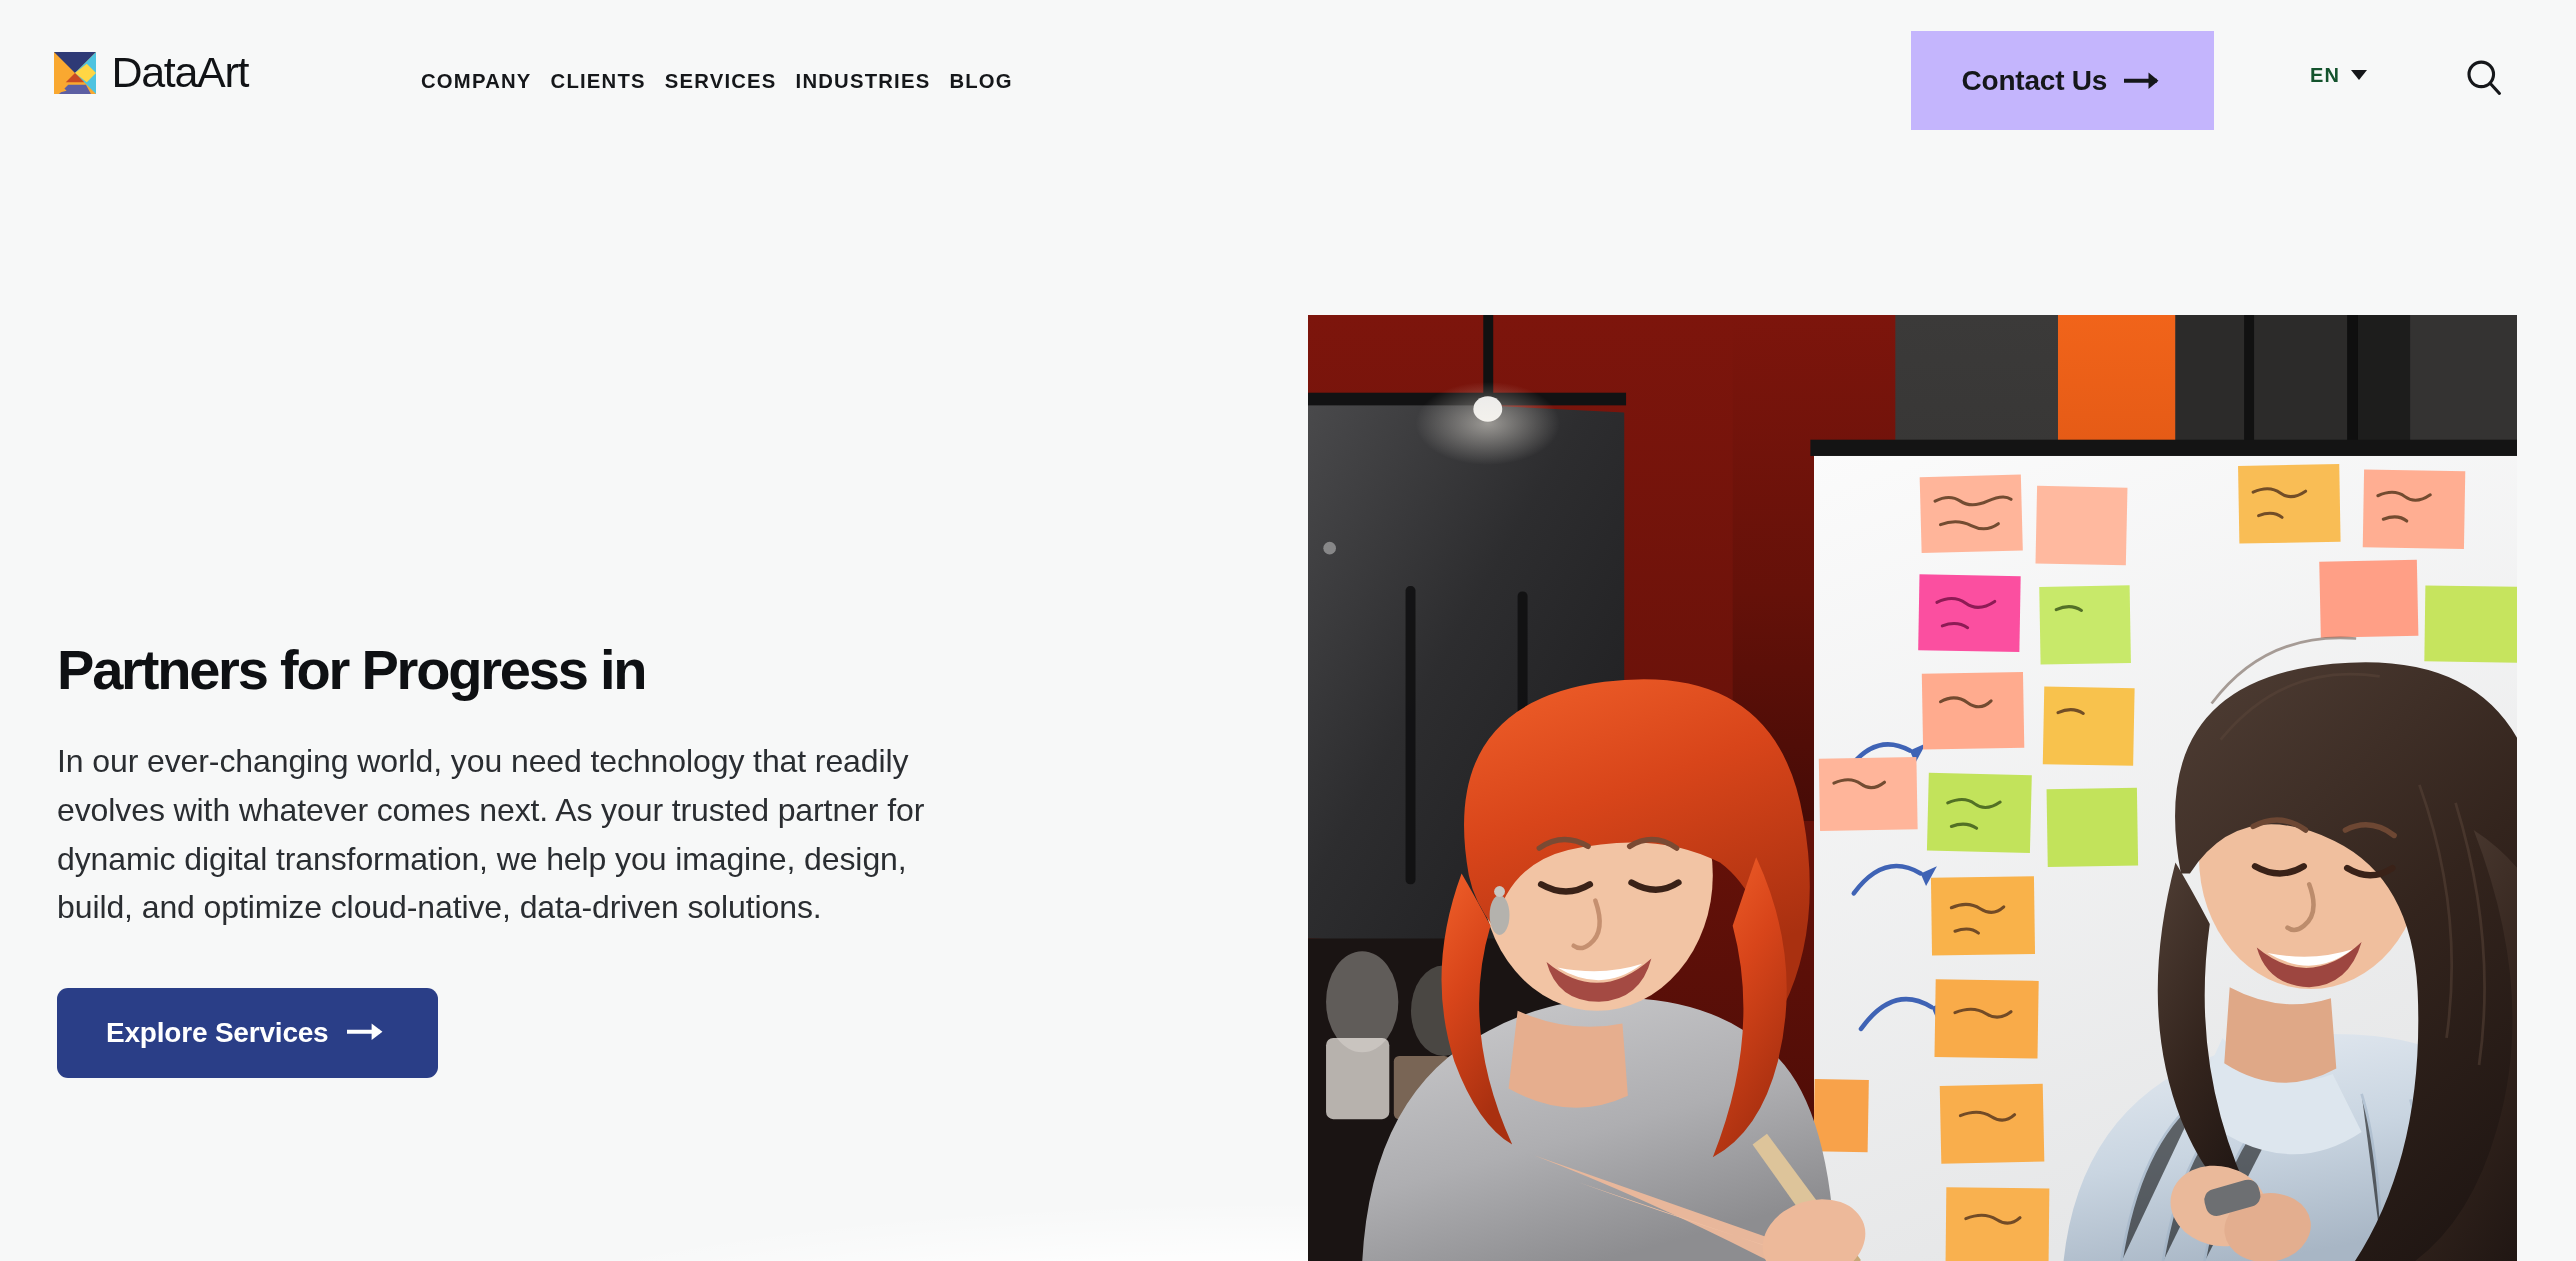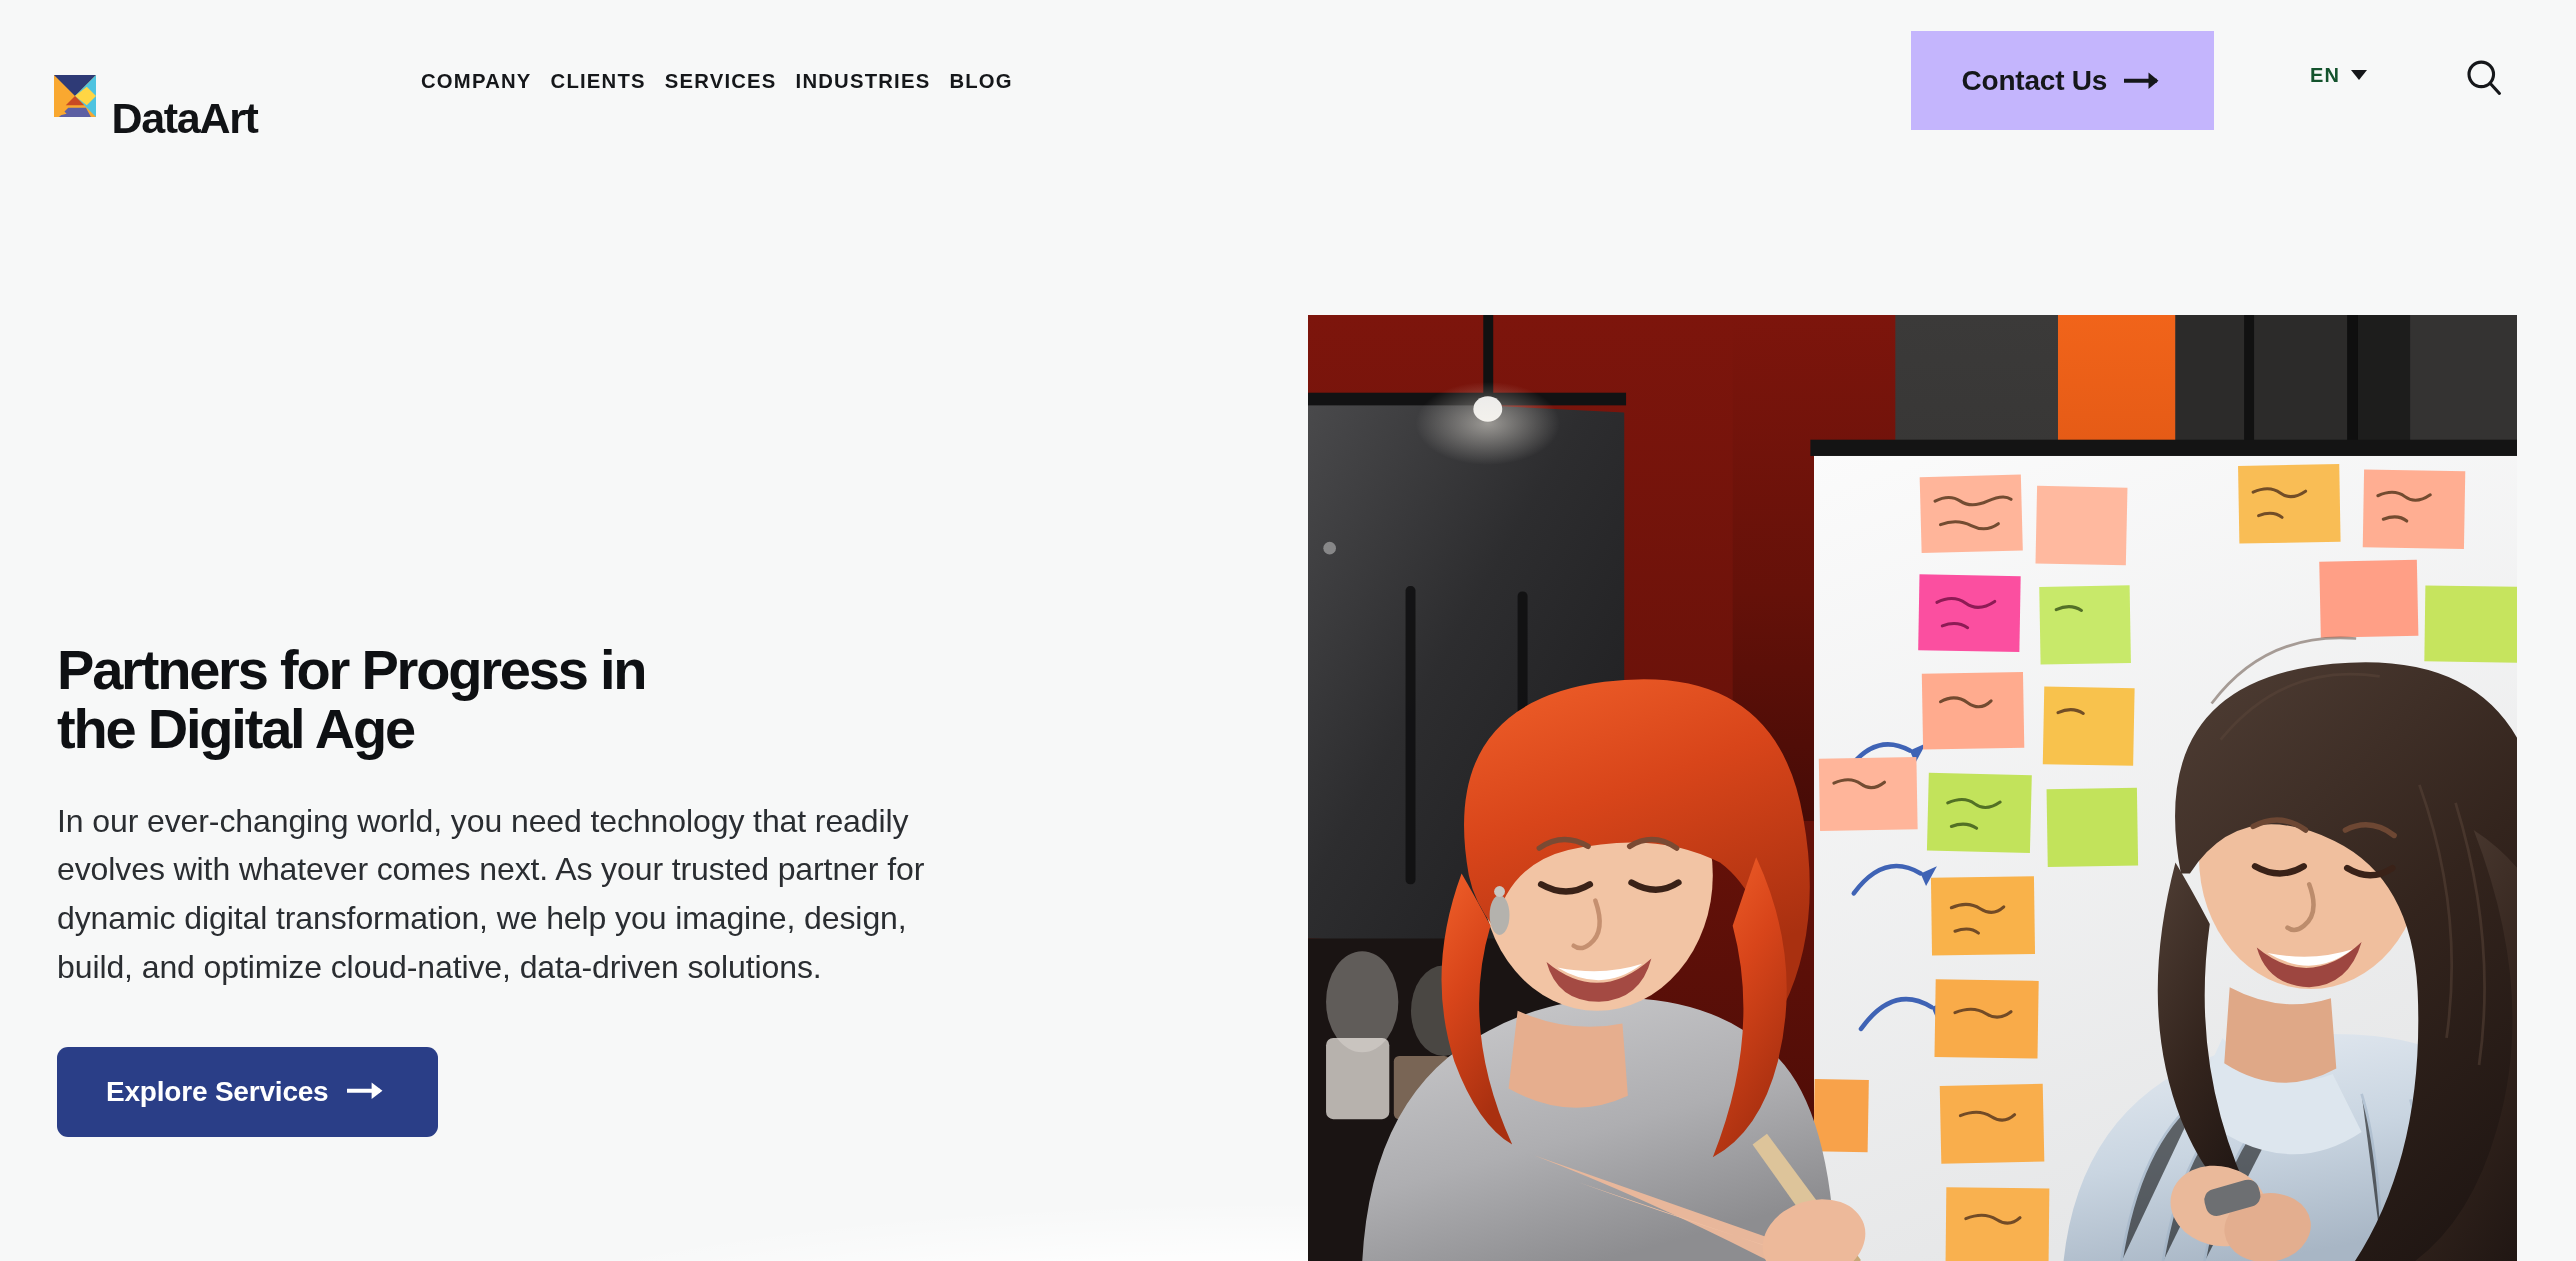--- a/index.html
+++ b/index.html
@@ -27,22 +27,22 @@
     display:flex; align-items:center; z-index:40;
   }
 
   .logo-wrap{
     position:absolute; left:54px; top:51px;
     display:flex; align-items:center; gap:15.4px; cursor:pointer;
   }
   .logo-mark{ width:42px; height:42px; display:block; flex:0 0 auto; }
   .logo-word{
     font-family:"Liberation Sans", sans-serif;
-    font-size:43px; font-weight:700; color:#111316;
-    letter-spacing:-1.3px; line-height:1; white-space:nowrap;margin-top:46px;
+    font-size:43px; font-weight:400; color:#111316;
+    letter-spacing:-1.3px; line-height:1; white-space:nowrap;
   }
 
   nav.main-nav{
     position:absolute; left:421px; top:0; height:163px;
     display:flex; align-items:center;gap:16px;
   }
   .nav-item{
     font-size:20.3px; font-weight:700; color:#15171a;
     letter-spacing:1.2px; text-transform:uppercase;
     cursor:pointer; white-space:nowrap; line-height:1;
@@ -401,21 +401,21 @@
         </g>
 
         <rect x="0" y="0" width="1338" height="1048" fill="none"></rect>
       </g>
     </svg>
   </div>
 
   <div class="bottom-sheet"></div>
 
   <section class="hero-left">
-    <h1 class="hero-title"><span>Partners for Progress in</span><br><span>the Digital Age</span></h1>
+    <h1 class="hero-title"><span>Partners for Progress in</span><br></h1>
 
     <p class="hero-desc">In our ever-changing world, you need technology that readily evolves with whatever comes next. As your trusted partner for dynamic digital transformation, we help you imagine, design, build, and optimize cloud-native, data-driven solutions.</p>
 
     <button class="explore-btn">
       <span class="label">Explore Services</span>
       <span>
         <svg width="42" height="23.5" viewBox="0 0 46 26" aria-hidden="true">
           <path d="M2 13 H34" stroke="#ffffff" stroke-width="4.5" stroke-linecap="square"></path>
           <path d="M27 4 L39 13 L27 22 Z" fill="#ffffff"></path>
         </svg>

